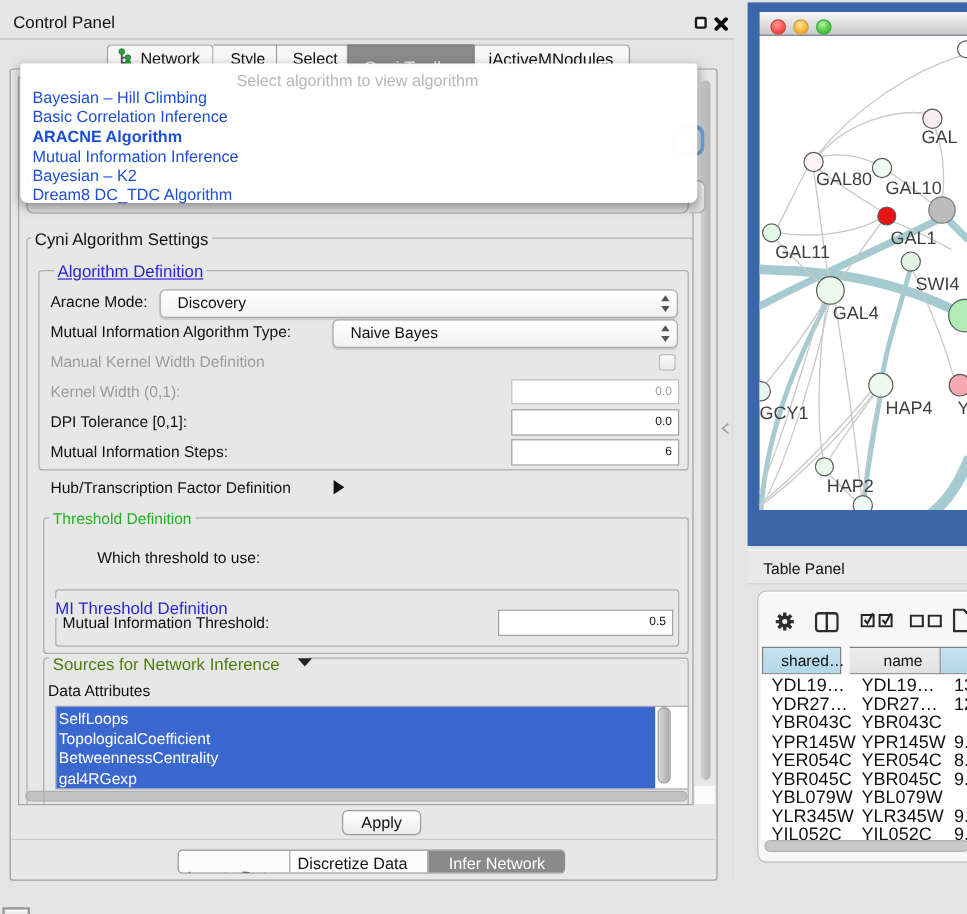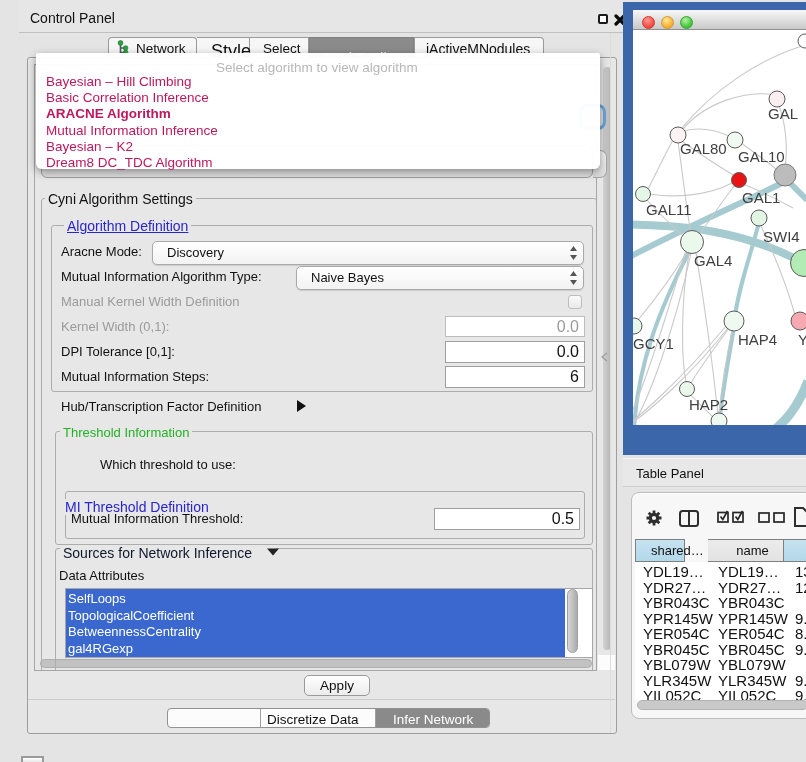--- a/index.html
+++ b/index.html
@@ -11,29 +11,29 @@
 .gray { color:#9b9b9b; }
 .combo {
   position:absolute; border:1px solid #a9a9a9; border-radius:5px;
   background:linear-gradient(#ffffff,#f2f2f2);
   box-shadow:0 1px 1px rgba(0,0,0,0.12);
   font-size:13px; color:#111; line-height:22px; padding-left:14px;
 }
 .combo .arr { position:absolute; right:5px; top:3px; width:9px; height:16px; }
 .field {
   position:absolute; border:1px solid #9f9f9f; background:#fff;
-  font-size:16px; color:#111; text-align:right; padding-right:5px;
+  font-size:10px; color:#111; text-align:right; padding-right:5px;
 }
 .grp { position:absolute; border:1px solid #adadad; border-radius:3px; }
 .grplbl { position:absolute; background:#e7e7e7; padding:0 3px; font-size:14px; white-space:nowrap; }
 </style>
 </head>
 <body>
 
-<div class="abs" id="leftwin" style="left:0;top:0;width:623px;height:762px;background:#e4e4e4;margin-left:19px;">
+<div class="abs" id="leftwin" style="left:0;top:0;width:623px;height:762px;background:#e4e4e4;">
 
   <div class="abs" style="left:0;top:0;width:612px;height:33px;background:#e6e6e6;border-bottom:1px solid #c0c0c0;"></div>
   <div class="abs lbl" style="left:11px;top:10px;font-size:14px;">Control Panel</div>
 
   <div class="abs" style="left:579px;top:14px;width:10px;height:10px;border:2px solid #1a1a1a;border-radius:2px;background:#fff;"></div>
   <svg class="abs" style="left:595px;top:14px;" width="12" height="12" viewBox="0 0 12 12">
       <path d="M2 2 L10 10 M10 2 L2 10" stroke="#0a0a0a" stroke-width="3.2" stroke-linecap="round"></path>
     </svg>
 
   <div class="abs" id="tabs" style="left:89px;top:37px;height:21px;font-size:13.5px;">
@@ -42,21 +42,21 @@
     <div class="abs" style="left:142px;top:0;width:59px;height:21px;background:#f6f6f6;border:1px solid #9a9a9a;border-bottom:none;border-left:none;"></div>
     <div class="abs" style="left:201px;top:0;width:105px;height:21px;background:#8b8b8b;border:1px solid #818181;"></div>
     <div class="abs" style="left:306px;top:0;width:130px;height:21px;background:#f6f6f6;border:1px solid #9a9a9a;border-bottom:none;border-radius:0 4px 0 0;"></div>
     <svg class="abs" style="left:9px;top:3px;" width="12" height="14" viewBox="0 0 12 14">
       <path d="M3.5 4 V12.5 H8 M3.5 8 H8" stroke="#555566" stroke-width="1.6" fill="none"></path>
       <circle cx="3.5" cy="3" r="2.4" fill="#2f9e43" stroke="#1e7d30" stroke-width="0.7"></circle>
       <circle cx="8.6" cy="8" r="2.3" fill="#2f9e43" stroke="#1e7d30" stroke-width="0.7"></circle>
       <circle cx="8.6" cy="12.4" r="2.3" fill="#2f9e43" stroke="#1e7d30" stroke-width="0.7"></circle>
     </svg>
     <div class="abs lbl" style="left:28px;top:4px;font-size:13.5px;">Network</div>
-    <div class="abs lbl" style="left:103px;top:4px;font-size:18px;text-align:center;">Style</div>
+    <div class="abs lbl" style="left:103px;top:4px;font-size:13px;text-align:center;">Style</div>
     <div class="abs lbl" style="left:155px;top:4px;font-size:13.5px;">Select</div>
     <div class="abs lbl" style="left:214px;top:12px;font-size:15px;color:#e8e8e8;">Cyni Toolbox</div>
     <div class="abs lbl" style="left:318px;top:4px;font-size:14px;">jActiveMNodules</div>
   </div>
 
   <div class="abs" style="left:8px;top:57px;width:590px;height:677px;border:1px solid #9e9e9e;border-radius:3px;background:#e7e7e7;"></div>
 
   <div class="abs" style="left:15px;top:64px;width:563px;height:607px;border:1px solid #a6a6a6;background:#e7e7e7;"></div>
 
   <div class="abs" style="left:584px;top:67px;width:8px;height:583px;border-radius:4px;background:linear-gradient(to right,#d2d2d2,#b4b4b4);"></div>
@@ -101,31 +101,31 @@
 
       <div class="abs lbl bold" style="left:26px;top:304px;">Mutual Information Steps:</div>
       <div class="field" style="left:410px;top:301px;width:140px;height:22px;line-height:19px;">6</div>
 
       <div class="abs lbl" style="left:26px;top:334px;">Hub/Transcription Factor Definition</div>
       <svg class="abs" style="left:260px;top:334px;" width="12" height="14" viewBox="0 0 12 14">
           <path d="M2 1 L11 7 L2 13 Z" fill="#111"></path>
         </svg>
 
       <div class="grp" style="left:20px;top:366px;width:538px;height:114px;"></div>
-      <div class="grplbl" style="left:25px;top:360px;color:#23b223;font-size:13px;">Threshold Information</div>
+      <div class="grplbl" style="left:25px;top:360px;color:#23b223;font-size:13px;">Threshold Definition</div>
 
       <div class="abs lbl bold" style="left:65px;top:392px;">Which threshold to use:</div>
 
       <div class="grp" style="left:30px;top:426px;width:520px;height:48px;"></div>
       <div class="grplbl" style="left:27px;top:434px;color:#2a25cc;">MI Threshold Definition</div>
       <div class="abs lbl bold" style="left:36px;top:446px;">Mutual Information Threshold:</div>
       <div class="field" style="left:399px;top:443px;width:146px;height:22px;line-height:20px;">0.5</div>
 
       <div class="grp" style="left:20px;top:483px;width:538px;height:200px;"></div>
-      <div class="grplbl" style="left:25px;top:480px;color:#0f172a;padding-right:24px;">Sources for Network Inference</div>
+      <div class="grplbl" style="left:25px;top:480px;color:#4d7c0f;padding-right:24px;">Sources for Network Inference</div>
       <svg class="abs" style="left:231px;top:482px;" width="14" height="10" viewBox="0 0 14 10">
           <path d="M1 1.5 L13 1.5 L7 8.5 Z" fill="#222"></path>
         </svg>
       <div class="abs lbl bold" style="left:24px;top:503px;">Data Attributes</div>
       <div class="abs" style="left:30px;top:523px;width:528px;height:70px;border:1px solid #a6a6a6;background:#fff;"></div>
       <div class="abs" style="left:31px;top:524px;width:499px;height:68px;background:#3a68cf;"></div>
       <div class="abs" style="left:33px;top:526px;font-size:13px;color:#fff;line-height:16.6px;">SelfLoops<br>TopologicalCoefficient<br>BetweennessCentrality<br>gal4RGexp</div>
       <div class="abs" style="left:532px;top:524px;width:11px;height:64px;background:linear-gradient(to right,#d7d7d7,#ababab);border:1px solid #a0a0a0;border-radius:6px;"></div>
     </div>
   </div>
@@ -140,21 +140,21 @@
     <div class="abs" style="left:208px;top:0;width:115px;height:20px;background:#8a8a8a;"></div>
     <div class="abs lbl" style="left:7px;top:15px;font-size:13.5px;">Impute Data</div>
     <div class="abs lbl" style="left:99px;top:3px;font-size:13.5px;text-align:center;">Discretize Data</div>
     <div class="abs lbl" style="left:225px;top:3px;font-size:13.5px;color:#fff;">Infer Network</div>
   </div>
 
   <div class="abs" style="left:2px;top:756px;width:23px;height:10px;border:2px solid #9b9b9b;background:linear-gradient(#ffffff,#e9e9e9 60%);"></div>
 
   <div class="abs" id="popup" style="left:17px;top:53px;width:564px;height:116px;background:rgba(255,255,255,0.97);border-radius:2px 2px 6px 6px;box-shadow:0 3px 9px rgba(0,0,0,0.4);"></div>
   <div class="abs" style="left:197px;top:60px;font-size:13.5px;color:#b7b7b7;">Select algorithm to view algorithm</div>
-  <div class="abs" style="left:27px;top:74px;font-size:13.5px;color:#be185d;line-height:16.2px;">Bayesian – Hill Climbing<br>Basic Correlation Inference<br><b>ARACNE Algorithm</b><br>Mutual Information Inference<br>Bayesian – K2<br>Dream8 DC_TDC Algorithm</div>
+  <div class="abs" style="left:27px;top:74px;font-size:13.5px;color:#1d4ed8;line-height:16.2px;">Bayesian – Hill Climbing<br>Basic Correlation Inference<br><b>ARACNE Algorithm</b><br>Mutual Information Inference<br>Bayesian – K2<br>Dream8 DC_TDC Algorithm</div>
 </div>
 
 <div class="abs" style="left:610px;top:33px;width:1px;height:700px;background:#dcdcdc;"></div>
 <svg class="abs" style="left:601px;top:352px;" width="7" height="10" viewBox="0 0 7 10">
     <path d="M6 1 L1 5 L6 9" stroke="#9a9a9a" stroke-width="1.2" fill="none"></path>
   </svg>
 
 <div class="abs" id="netwin" style="left:623px;top:2px;width:183px;height:453px;background:#3c66aa;">
   <div class="abs" style="left:10px;top:8px;width:173px;height:20px;background:linear-gradient(#f7f7f7,#c9c9c9);border-bottom:1px solid #8f8f8f;"></div>
   <div class="abs" style="left:19px;top:14px;width:13px;height:13px;border-radius:50%;background:radial-gradient(circle at 40% 30%, #ff9a96, #f94f45 60%, #d33a30);border:0.5px solid #ce3a36;"></div>
@@ -261,21 +261,21 @@
     <path d="M3.5 6.5 L5.8 9.5 L10.5 1 M18.5 6.5 L20.8 9.5 L25.5 1" stroke="#262626" stroke-width="1.7" fill="none"></path>
   </svg>
   <svg class="abs" style="left:135px;top:57px;" width="29" height="11" viewBox="0 0 29 11">
     <rect x="1" y="1" width="10" height="9" fill="none" stroke="#262626" stroke-width="1.7"></rect>
     <rect x="16" y="1" width="10" height="9" fill="none" stroke="#262626" stroke-width="1.7"></rect>
   </svg>
   <svg class="abs" style="left:171px;top:52px;" width="14" height="20" viewBox="0 0 14 20">
     <path d="M1 1 H9 L13 5 V19 H1 Z" fill="none" stroke="#2e2e2e" stroke-width="2"></path>
   </svg>
   
-  <div class="abs" style="left:12px;top:84px;width:50px;height:23px;background:linear-gradient(#c6e2f0,#b2d8ea);border:1px solid #7f7f7f;font-size:13px;color:#111;text-align:center;line-height:22px;padding-left:15px;">shared…</div>
+  <div class="abs" style="left:12px;top:84px;width:66px;height:23px;background:linear-gradient(#c6e2f0,#b2d8ea);border:1px solid #7f7f7f;font-size:13px;color:#111;text-align:center;line-height:22px;padding-left:15px;">shared…</div>
   <div class="abs" style="left:85px;top:84px;width:76px;height:23px;background:linear-gradient(#ececec,#e2e2e2);border:1px solid #7f7f7f;border-left:none;font-size:13px;color:#111;text-align:center;line-height:22px;padding-left:14px;">name</div>
   <div class="abs" style="left:161px;top:84px;width:26px;height:23px;background:linear-gradient(#c6e2f0,#b2d8ea);border:1px solid #7f7f7f;border-left:none;"></div>
   
   <div class="abs" style="left:12px;top:107px;width:175px;height:138px;background:#fff;overflow:hidden;">
     <div class="abs" style="left:8px;top:2px;font-size:15px;color:#111;line-height:15.5px;">YDL19…<br>YDR27…<br>YBR043C<br>YPR145W<br>YER054C<br>YBR045C<br>YBL079W<br>YLR345W<br>YIL052C</div>
     <div class="abs" style="left:83px;top:2px;font-size:15px;color:#111;line-height:15.5px;">YDL19…<br>YDR27…<br>YBR043C<br>YPR145W<br>YER054C<br>YBR045C<br>YBL079W<br>YLR345W<br>YIL052C</div>
     <div class="abs" style="left:160px;top:2px;font-size:15px;color:#111;line-height:15.5px;">13<br>12<br><br>9.<br>8.<br>9.<br><br>9.<br>9.</div>
   </div>
   
   <div class="abs" style="left:14px;top:245px;width:171px;height:10px;border-radius:5px;background:#c9c9c9;border:1px solid #b2b2b2;"></div>

